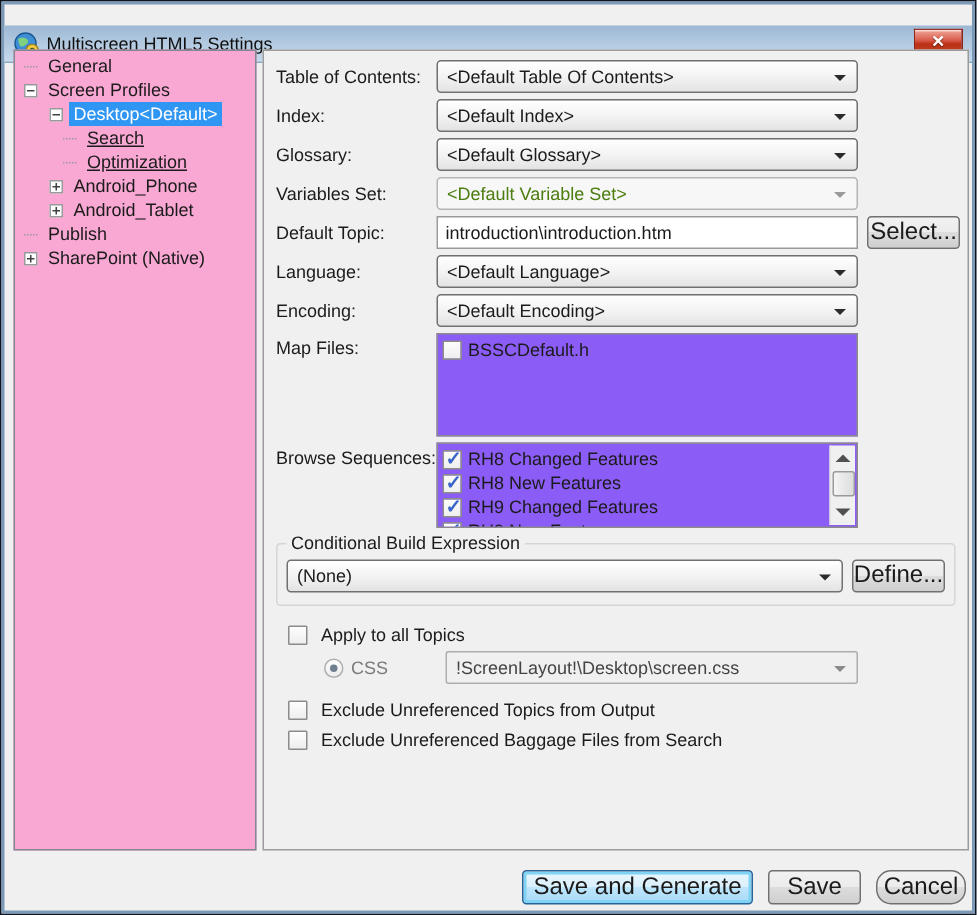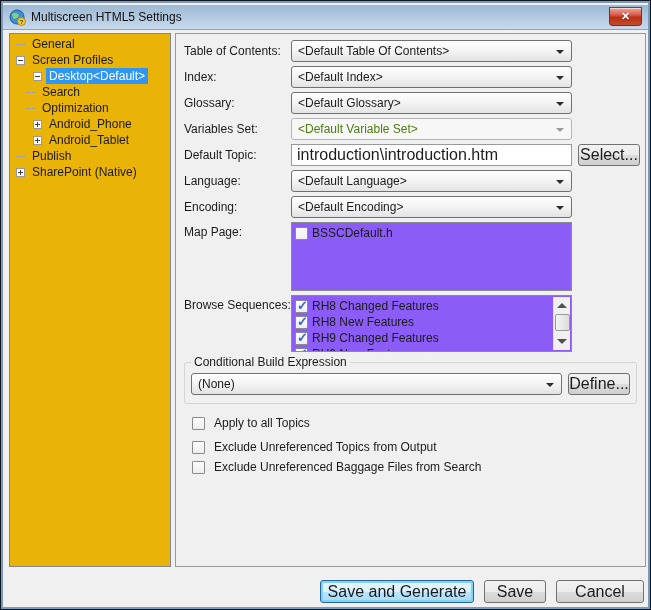--- a/index.html
+++ b/index.html
@@ -10,52 +10,52 @@
     position: absolute; left:0; top:0; width:651px; height:610px;
     border:1px solid #0e1520;
     background:#f0f0f0;
   }
   .frame {
     position:absolute; inset:0;
     border:2px solid #7c9ab8;
   }
   
   .titlebar {
-    position:absolute; left:2px; top:4px; right:2px; height:25px;
+    position:absolute; left:2px; top:16px; right:2px; height:25px;
     background:linear-gradient(180deg,#9db8d4 0%, #aec6de 40%, #c6d9ec 100%);
     border-bottom:1px solid #8aa5c0;
     display:flex; align-items:center; padding:0 6px;
   }
   .title-icon { width:17px; height:17px; margin-right:5px; flex:none; }
   .title-text { font-size:12px; color:#101010; }
   .close-btn {
     position:absolute; right:6px; top:2px; width:33px; height:19px;
     border:1px solid #8e2318; border-top-color:#9c342a; border-radius:0 0 4px 4px;
     background:linear-gradient(180deg,#f0a79b 0%, #d95c4a 40%, #bb3015 55%, #c54a2d 100%);
     box-shadow:inset 0 1px 0 rgba(255,255,255,.55);
     color:#fff; font-weight:bold; font-size:11px; text-align:center; line-height:17px;
     text-shadow:0 1px 1px rgba(0,0,0,.5); cursor:default;
   }
 
   
   .treepanel {
     position:absolute; left:8px; top:32px; width:162px; height:534px;
-    background:#eab308; border:1px solid #828790; overflow:hidden; padding-top:2px;
+    background:#f9a8d4; border:1px solid #828790; overflow:hidden; padding-top:2px;
   }
   .tree-row { height:16px; display:flex; align-items:center; white-space:nowrap; }
   .tree-row .stub { width:9px; height:1px; border-top:1px dotted #9a9a9a; margin-right:4px; flex:none; }
   .expander {
     position:relative; width:9px; height:9px; flex:none; margin-right:4px;
     border:1px solid #9a9a9a; background:#fff;
   }
   .expander::before { content:""; position:absolute; left:1px; right:1px; top:3px; height:1px; background:#404040; }
   .expander.plus::after { content:""; position:absolute; top:1px; bottom:1px; left:3px; width:1px; background:#404040; }
   .lvl0 { padding-left:6px; }
   .lvl1 { padding-left:23px; }
-  .lvl2 { padding-left:16px; }
+  .lvl2 { padding-left:32px;text-decoration:underline; }
   .tree-label { padding:1px 3px; }
   .tree-row.selected .tree-label { background:#3096f3; color:#fff; }
 
   
   .formpanel {
     position:absolute; left:174px; top:32px; width:471px; height:534px;
     background:#f0f0f0; border:1px solid #9b9b9b; padding:6px 8px; overflow:hidden;
   }
   .frow { display:grid; grid-template-columns:107px 1fr; align-items:center; margin-bottom:4px; min-height:22px; }
   .frow.top { align-items:start; }
@@ -74,21 +74,21 @@
     border-left:4px solid transparent; border-right:4px solid transparent; border-top:4px solid #2b2b2b;
   }
   .combo.disabled { border-color:#b5b5b5; background:#f7f7f7; color:#4d7c0f; }
   .combo.disabled .arrow { border-top-color:#9a9a9a; }
   .combo.flat { border-color:#adadad; border-radius:2px; background:#f0f0f0; color:#444; }
   .combo.flat .arrow { border-top-color:#8a8a8a; }
   .combo.wide { width:auto; flex:1; }
 
   .textbox {
     height:22px; width:281px; border:1px solid #9a9a9a; background:#fff;
-    font-family:"Liberation Sans",sans-serif; font-size:16px; padding:0 5px; color:#1b1b1b;
+    font-family:"Liberation Sans",sans-serif; font-size:12px; padding:0 5px; color:#1b1b1b;
   }
 
   .btn {
     height:22px; border:1px solid #707070; border-radius:3px;
     background:linear-gradient(180deg,#f2f2f2 0%, #ebebeb 50%, #dddddd 50%, #cfcfcf 100%);
     font-family:"Liberation Sans",sans-serif; font-size:16px; color:#1b1b1b; text-align:center;
   }
   .btn.small { width:62px; margin-left:6px; flex:none; }
 
   .fieldflex { display:flex; align-items:center; }
@@ -128,21 +128,21 @@
   .radiorow .combo { width:275px; margin-left:6px; }
 
   
   .buttonbar { position:absolute; right:6px; top:579px; display:flex; gap:10px;align-items:center; }
   .btn.save-gen {
     width:154px; height:23px; border:1px solid #2a6496;
     box-shadow:inset 0 0 0 2px #7fd4f5;
     background:linear-gradient(180deg,#eaf6fd 0%, #d9f0fc 50%, #bee6fd 50%, #a7d9f5 100%);
   }
   .btn.save { width:62px; height:23px; }
-  .btn.cancel { width:88px; height:23px; }
+  .btn.cancel { width:60px; height:23px;border-radius:10px; }
 </style>
 </head>
 <body>
 
 <div class="window">
   <div class="frame"></div>
 
   <div class="titlebar">
     <svg class="title-icon" viewBox="0 0 17 17">
       <circle cx="8" cy="8" r="7" fill="#3f8fd6" stroke="#1c5a94" stroke-width="1"></circle>
@@ -246,21 +246,21 @@
 
     <div class="frow">
       <span class="flabel">Encoding:</span>
       <div class="combo">
         <span>&lt;Default Encoding&gt;</span>
         <span class="arrow"></span>
       </div>
     </div>
 
     <div class="frow top" style="margin-top:4px;">
-      <span class="flabel">Map Page:</span>
+      <span class="flabel">Map Files:</span>
       <div class="listbox maps">
         <div class="lb-item">
           <span class="cb"></span>
           <span>BSSCDefault.h</span>
         </div>
       </div>
     </div>
 
     <div class="frow top" style="margin-top:4px;">
       <span class="flabel">Browse Sequences:</span>
@@ -299,20 +299,30 @@
         <button class="btn small">Define...</button>
       </div>
     </div>
 
     <div class="checkrow" style="margin-top:12px;">
       <span class="cb"></span>
       <span class="lbl">Apply to all Topics</span>
     </div>
 
 
+    <div class="radiorow">
+      <div class="radiocell">
+        <span class="radio on"></span>
+        <span>CSS</span>
+      </div>
+      <div class="combo flat">
+        <span>!ScreenLayout!\Desktop\screen.css</span>
+        <span class="arrow"></span>
+      </div>
+    </div>
 
     <div class="checkrow" style="margin-top:10px;">
       <span class="cb"></span>
       <span class="lbl">Exclude Unreferenced Topics from Output</span>
     </div>
     <div class="checkrow">
       <span class="cb"></span>
       <span class="lbl">Exclude Unreferenced Baggage Files from Search</span>
     </div>
 

